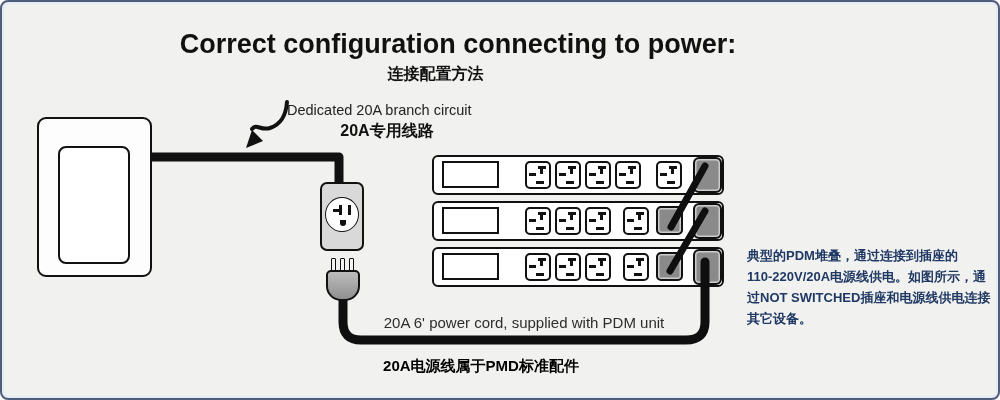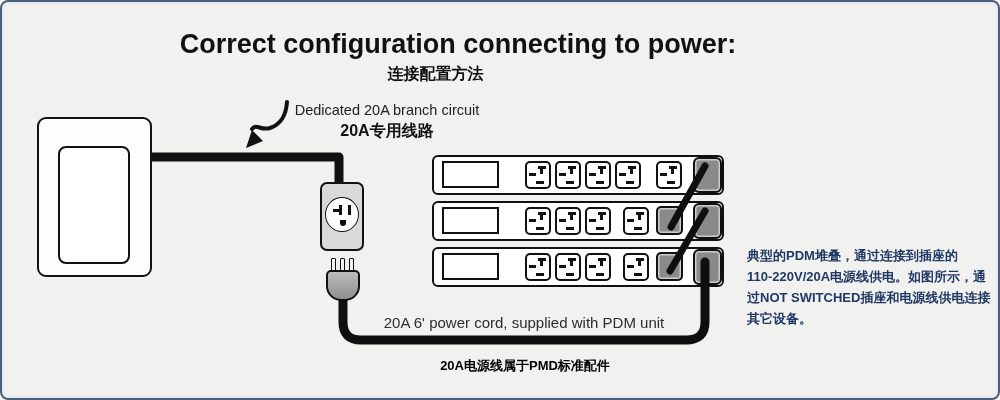--- a/index.html
+++ b/index.html
@@ -7,32 +7,32 @@
     position:relative;width:1000px;height:400px;box-sizing:border-box;
     background:#f1f1ef;border:2px solid #404040;border-radius:8px;
     box-shadow:inset 0 0 0 2px #e3eaf4;overflow:hidden;
     font-family:"Liberation Sans",sans-serif;color:#1a1a1a;
   }
   
   .title{position:absolute;left:106px;top:27px;width:700px;text-align:center;
          font-size:27px;font-weight:bold;color:#111;}
   .subtitle{position:absolute;left:106px;top:62px;width:655px;text-align:center;
          font-size:16px;font-weight:bold;color:#111;}
-  .branch-en{position:absolute;left:285px;top:100px;width:200px;text-align:center;
+  .branch-en{position:absolute;left:285px;top:100px;width:200px;text-align:left;
          font-size:14.5px;color:#222;}
   .branch-zh{position:absolute;left:285px;top:119px;width:200px;text-align:center;
          font-size:16px;font-weight:bold;color:#111;}
   .note-en{position:absolute;left:745px;top:127px;width:252px;
          font-size:13px;line-height:19px;color:#3f3f3f;white-space:pre-line;}
   .note-zh{position:absolute;left:745px;top:243px;width:260px;
          font-size:13px;line-height:21px;font-weight:bold;white-space:pre-line;}
   .cord-en{position:absolute;left:372px;top:312px;width:300px;text-align:center;
          font-size:15px;color:#2d2d2d;}
   .cord-zh{position:absolute;left:374px;top:355px;width:210px;text-align:center;
-         font-size:13px;font-weight:bold;color:#000;margin-left:44px;}
+         font-size:15px;font-weight:bold;color:#000;}
   
   .wall-plate{position:absolute;left:35px;top:115px;width:115px;height:160px;
          background:#fdfdfd;border:2.5px solid #111;border-radius:9px;box-sizing:border-box;z-index:1;}
   .wall-plate-inner{position:absolute;left:19px;top:27px;width:72px;height:118px;
          background:#fff;border:2px solid #111;border-radius:8px;box-sizing:border-box;}
   
   .receptacle{position:absolute;left:318px;top:180px;width:44px;height:69px;
          background:#d9d9d9;border:2px solid #111;border-radius:7px;box-sizing:border-box;z-index:6;}
   .recep-face{position:absolute;left:3px;top:13px;width:34px;height:35px;
          background:#fff;border:1.5px solid #111;border-radius:50%;box-sizing:border-box;}

